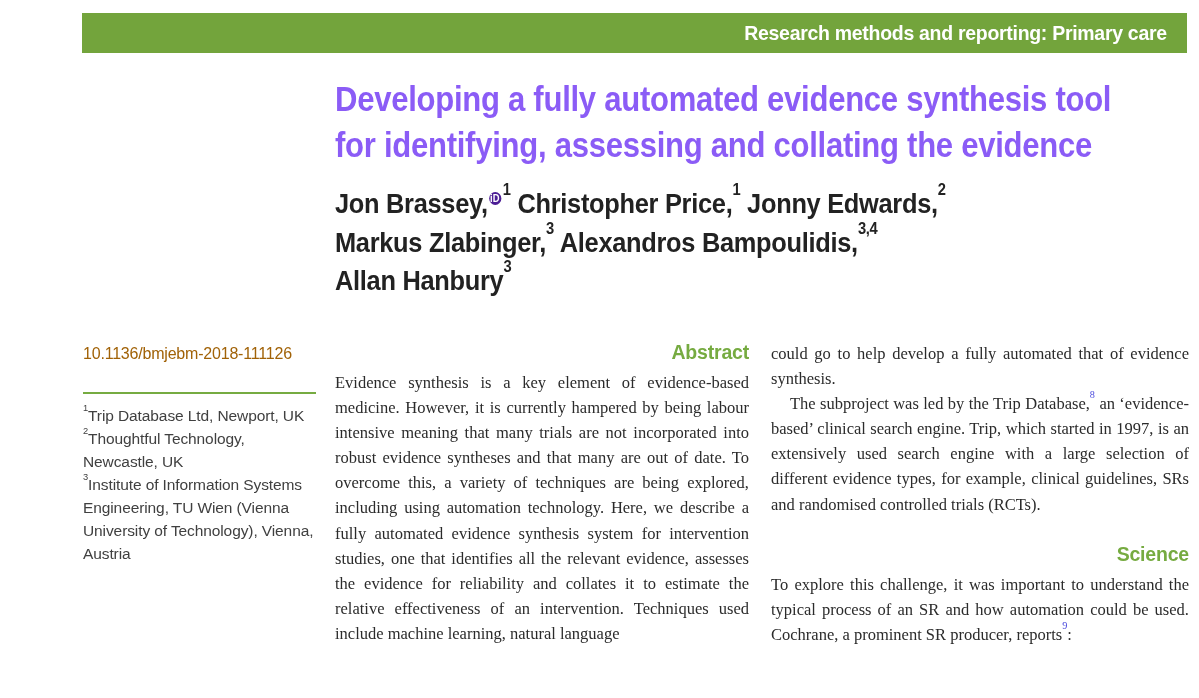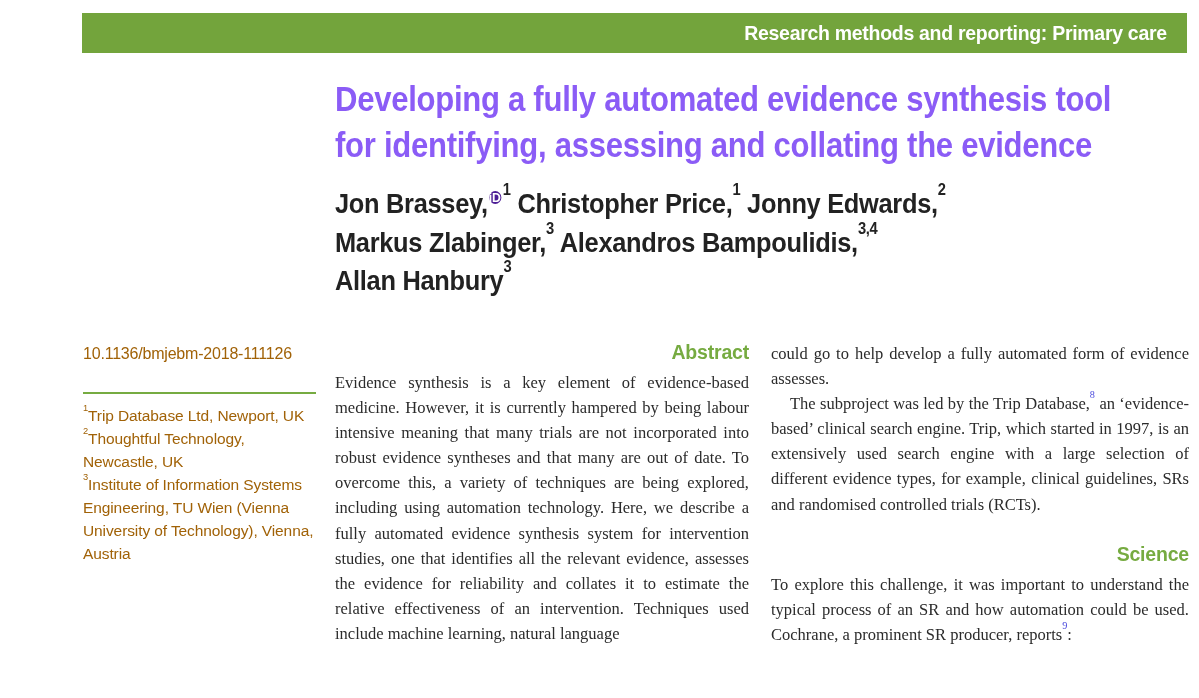--- a/index.html
+++ b/index.html
@@ -16,28 +16,28 @@
   .title{position:absolute;left:305px;top:76px;color:#8b5cf6;}
   .title-line{white-space:nowrap;font-size:34.5px;font-weight:bold;line-height:46px;
         letter-spacing:-0.3px;transform:scaleX(0.90);transform-origin:0 50%;}
 
   
   .authors{position:absolute;left:305px;top:185px;color:#222222;}
   .author-line{white-space:nowrap;font-size:27px;font-weight:bold;line-height:38.5px;
         letter-spacing:-0.3px;transform:scaleX(0.94);transform-origin:0 50%;}
   .authors sup{font-size:58%;position:relative;top:-0.5em;line-height:0;}
   .orcid{display:inline-block;width:13px;height:13px;border-radius:50%;background:#4c1d95;
-        color:#ffffff;font-size:13px;font-weight:bold;text-align:center;line-height:13px;
+        color:#ffffff;font-size:10px;font-weight:bold;text-align:center;line-height:13px;
         position:relative;top:-11px;margin:0 2px 0 1px;letter-spacing:0;}
 
   
   .left-col{position:absolute;left:53px;top:345px;width:233px;}
   .doi{color:#a16207;font-size:16px;letter-spacing:-0.2px;}
   .rule{height:2px;background:#76ab41;margin:29px 0 10px 0;}
-  .affiliation{font-size:15.5px;line-height:23px;color:#a16207;letter-spacing:-0.1px;}
+  .affiliation{font-size:15.5px;line-height:23px;color:#404040;letter-spacing:-0.1px;}
   .affiliation sup{font-size:60%;position:relative;top:-0.45em;line-height:0;}
 
   
   .mid-col{position:absolute;left:305px;top:341px;width:414px;}
   .right-col{position:absolute;left:741px;top:341px;width:418px;}
   .section{color:#76ab41;font-size:19.5px;font-weight:bold;margin:0 0 6px 0;letter-spacing:-0.2px;text-align:right;}
   .right-col .section{margin-top:26px;}
   .body-text{font-family:"Liberation Serif",serif;font-size:16.5px;line-height:25.1px;
         text-align:justify;color:#2b2b2b;}
   .body-text p{margin:0;}
@@ -76,21 +76,21 @@
 
   <div class="mid-col">
     <h2 class="section">Abstract</h2>
     <div class="body-text">
       <p>Evidence synthesis is a key element of evidence-based medicine. However, it is currently hampered by being labour intensive meaning that many trials are not incorporated into robust evidence syntheses and that many are out of date. To overcome this, a variety of techniques are being explored, including using automation technology. Here, we describe a fully automated evidence synthesis system for intervention studies, one that identifies all the relevant evidence, assesses the evidence for reliability and collates it to estimate the relative effectiveness of an intervention. Techniques used include machine learning, natural language</p>
     </div>
   </div>
 
   <div class="right-col">
     <div class="body-text">
-      <p>could go to help develop a fully automated form of evidence assesses.</p>
+      <p>could go to help develop a fully automated that of evidence synthesis.</p>
       <p class="indent">The subproject was led by the Trip Database,<sup>8</sup> an ‘evidence-based’ clinical search engine. Trip, which started in 1997, is an extensively used search engine with a large selection of different evidence types, for example, clinical guidelines, SRs and randomised controlled trials (RCTs).</p>
     </div>
     <h2 class="section">Science</h2>
     <div class="body-text">
       <p>To explore this challenge, it was important to understand the typical process of an SR and how automation could be used. Cochrane, a prominent SR producer, reports<sup>9</sup>:</p>
     </div>
   </div>
 
 </div>
 

